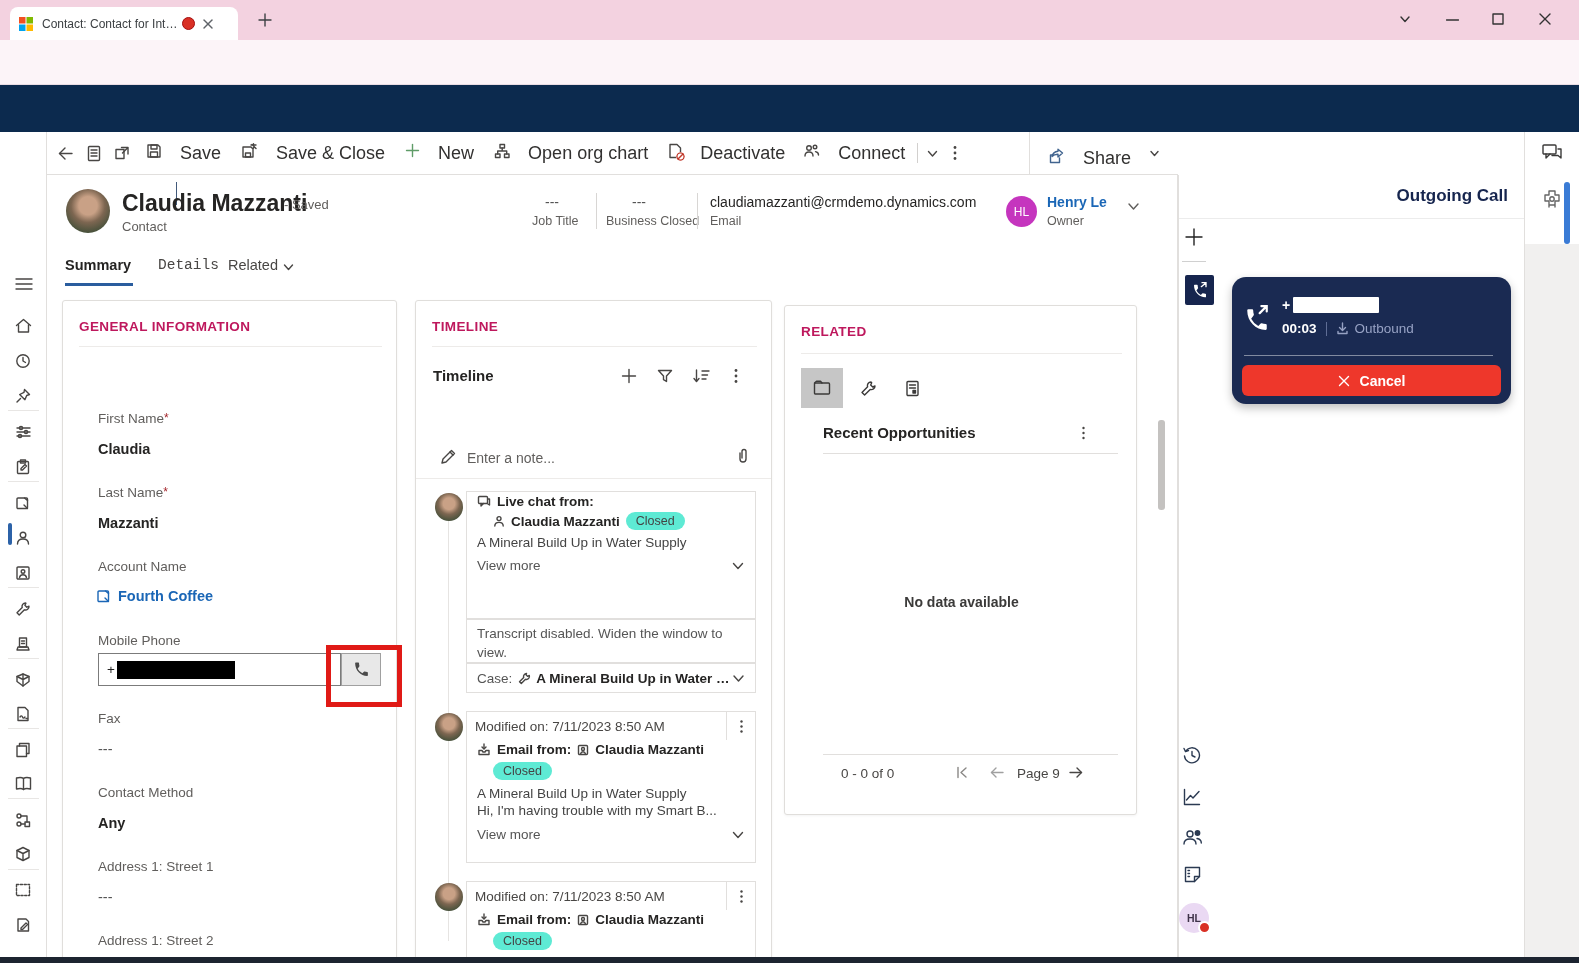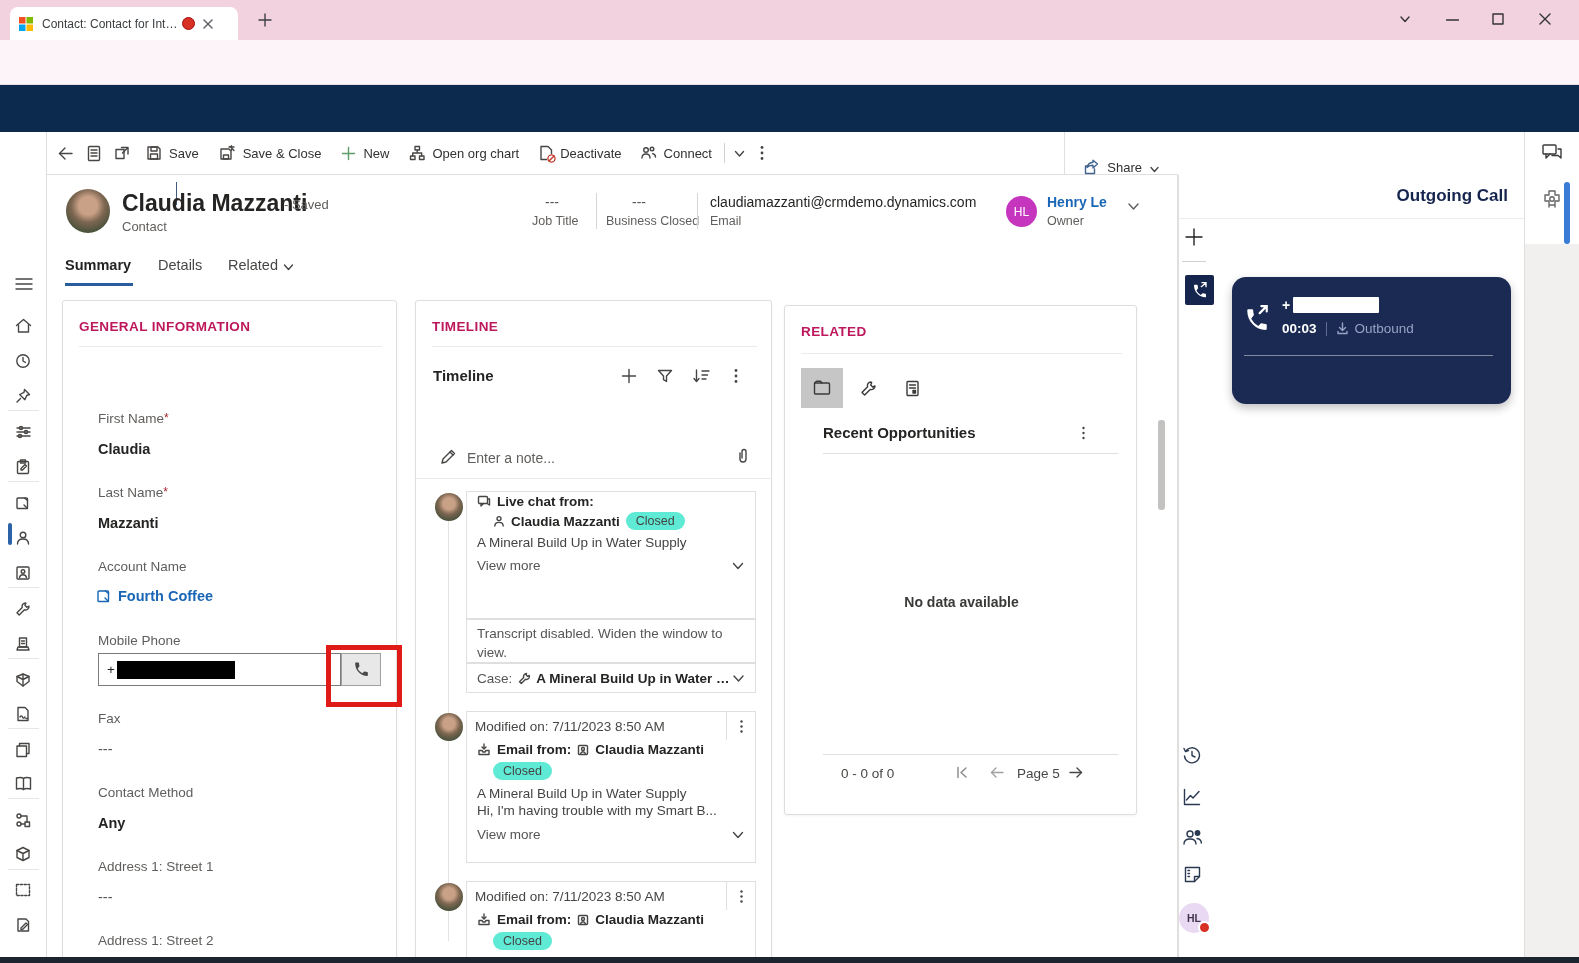--- a/index.html
+++ b/index.html
@@ -15,21 +15,21 @@
   #tab .title{font-size:12px;color:#3c4043;width:138px;}
   #toolbar{left:0;top:40px;width:1579px;height:45px;background:#fcf4f8;border-bottom:1px solid #e9dce3;box-sizing:border-box;}
   #omnibox{left:112px;top:46px;width:1198px;height:33px;background:#fff;border:1px solid #dcd4d9;border-radius:17px;display:flex;align-items:center;box-sizing:border-box;padding:0 12px;}
   .redact{background:#000;display:inline-block;}
   #updatepill{left:1486px;top:47px;width:80px;height:31px;border:1px solid #dd9aa8;background:#fbe7ee;border-radius:16px;display:flex;align-items:center;box-sizing:border-box;padding:0 8px 0 12px;}
   
   #topnav{left:0;top:85px;width:1579px;height:47px;background:#0c2a4e;color:#fff;}
   .navico{position:absolute;top:99px;color:#fff;}
   
   #cmdbar{left:47px;top:132px;width:1131px;height:43px;background:#fff;border-bottom:1px solid #e1dfdd;display:flex;align-items:center;box-sizing:border-box;padding-left:10px;color:#323130;}
-  .cmdbtn{display:flex;align-items:flex-end;gap:7px;font-size:13px;color:#323130;margin-right:20px;cursor:pointer;}
+  .cmdbtn{display:flex;align-items:flex-start;gap:18px;font-size:18px;color:#323130;margin-right:20px;cursor:pointer;}
   .cmdico{color:#484644;}
   
   #leftrail{left:0;top:132px;width:47px;height:831px;background:#fff;border-right:1px solid #e1dfdd;box-sizing:border-box;}
   .railico{position:absolute;left:15px;color:#484644;}
   .raildiv{position:absolute;left:8px;width:31px;height:1px;background:#e8e6e4;}
   
   .hdrlabel{font-size:12.5px;color:#605e5c;}
   .hdrvalue{font-size:14px;color:#252423;}
   .vdiv{position:absolute;width:1px;height:36px;background:#d8d6d4;top:193px;}
   .card{position:absolute;background:#fff;border:1px solid #e0dedb;border-radius:3px;box-shadow:0 1px 3px rgba(0,0,0,.05);box-sizing:border-box;}
@@ -330,21 +330,21 @@
         </svg>
       </span>
     <span class="cmdbtn cmdico">
         <svg class="f" width="4" height="16" viewBox="0 0 4 16" fill="#484644">
           <circle cx="2" cy="2.5" r="1.4"></circle>
           <circle cx="2" cy="8" r="1.4"></circle>
           <circle cx="2" cy="13.5" r="1.4"></circle>
         </svg>
       </span>
     <span style="flex:1;"></span>
-    <span class="cmdbtn" style="border-left:1px solid #e1dfdd;height:43px;margin-right:0;padding:0 18px;box-sizing:border-box;">
+    <span class="cmdbtn" style="border-left:1px solid #e1dfdd;height:43px;margin-right:0;padding:16px 18px;box-sizing:border-box;">
       <span style="color:#41648f;">
           <svg class="i" width="17" height="16" viewBox="0 0 17 16">
             <path d="M4.5 7H2.5v7.5h9V10"></path>
             <path d="M10 3.2C6 3.6 4.5 6 4 8.5c1.6-1.8 3.4-2.4 6-2.3V9l4.5-4-4.5-3.8z"></path>
           </svg>
         </span>
       <span>Share</span>
       <span class="cmdico">
           <svg class="i" width="11" height="11" viewBox="0 0 11 11">
             <polyline points="2,3.5 5.5,7.5 9,3.5"></polyline>
@@ -507,21 +507,21 @@
   <span class="abs" style="left:1047px;top:194px;font-size:14px;font-weight:bold;color:#1a66b6;">Henry Le</span>
   <span class="abs hdrlabel" style="left:1047px;top:214px;">Owner</span>
   <span class="abs" style="left:1126px;top:199px;color:#605e5c;">
       <svg class="i" width="15" height="15" viewBox="0 0 15 15">
         <polyline points="3,5 7.5,10 12,5"></polyline>
       </svg>
     </span>
 
   <span class="abs" style="left:65px;top:257px;font-size:14.5px;font-weight:bold;color:#252423;">Summary</span>
   <span class="abs" style="left:65px;top:283px;width:68px;height:3px;background:#2a5d9e;"></span>
-  <span class="abs" style="left:158px;top:257px;font-size:14.5px;color:#484644;">Details</span>
+  <span class="abs" style="left:158px;top:257px;font-size:14.5px;color:#484644;font-family:Liberation Mono, monospace;">Details</span>
   <span class="abs" style="left:228px;top:257px;font-size:14.5px;color:#484644;">Related</span>
   <span class="abs" style="left:282px;top:261px;color:#484644;">
       <svg class="i" width="13" height="13" viewBox="0 0 13 13">
         <polyline points="2.5,4 6.5,8.5 10.5,4"></polyline>
       </svg>
     </span>
 
   <div class="card" style="left:62px;top:300px;width:335px;height:663px;">
     <span class="cardtitle">GENERAL INFORMATION</span>
     <div class="cardhr" style="top:45px;width:303px;"></div>
@@ -776,21 +776,21 @@
           <line x1="3" y1="2.5" x2="3" y2="12.5"></line>
           <polyline points="11,3 6,7.5 11,12"></polyline>
         </svg>
       </span>
     <span class="abs" style="left:204px;top:459px;color:#a0a0a0;">
         <svg class="i" width="16" height="15" viewBox="0 0 16 15">
           <line x1="14" y1="7.5" x2="2.5" y2="7.5"></line>
           <polyline points="7,3 2.5,7.5 7,12"></polyline>
         </svg>
       </span>
-    <span class="abs" style="left:232px;top:460px;font-size:13.5px;color:#484644;">Page 5</span>
+    <span class="abs" style="left:232px;top:460px;font-size:13.5px;color:#484644;">Page 9</span>
     <span class="abs" style="left:283px;top:459px;color:#484644;">
         <svg class="i" width="16" height="15" viewBox="0 0 16 15">
           <line x1="2" y1="7.5" x2="13.5" y2="7.5"></line>
           <polyline points="9,3 13.5,7.5 9,12"></polyline>
         </svg>
       </span>
   </div>
 
   <div class="abs" style="left:1158px;top:420px;width:7px;height:90px;background:#c4c2c0;border-radius:3px;"></div>
 
@@ -830,20 +830,29 @@
         <span style="color:#97a2c4;margin-right:6px;">
             <svg class="i" width="13" height="13" viewBox="0 0 13 13">
               <line x1="6.5" y1="1" x2="6.5" y2="8"></line>
               <polyline points="3.5,5.5 6.5,8.5 9.5,5.5"></polyline>
               <path d="M2 9.5v2h9v-2"></path>
             </svg>
           </span>
         <span style="color:#97a2c4;font-size:13.5px;">Outbound</span>
       </div>
       <div style="position:absolute;left:12px;top:78px;width:249px;height:1px;background:rgba(255,255,255,.45);"></div>
+      <div id="cancelbtn">
+        <span>
+            <svg class="i" width="12" height="12" viewBox="0 0 12 12" stroke-width="2">
+              <line x1="1.5" y1="1.5" x2="10.5" y2="10.5"></line>
+              <line x1="10.5" y1="1.5" x2="1.5" y2="10.5"></line>
+            </svg>
+          </span>
+        <span>Cancel</span>
+      </div>
     </div>
 
     <span style="position:absolute;left:3px;top:570px;color:#2b3a52;">
         <svg class="i" width="20" height="20" viewBox="0 0 20 20" stroke-width="1.5">
           <path d="M3.5 6.5A7.5 7.5 0 1 1 2.5 11"></path>
           <polyline points="2,3.5 3.5,6.5 6.5,5.5"></polyline>
           <polyline points="10,6.5 10,10.5 13,12"></polyline>
         </svg>
       </span>
     <span style="position:absolute;left:3px;top:612px;color:#2b3a52;">

